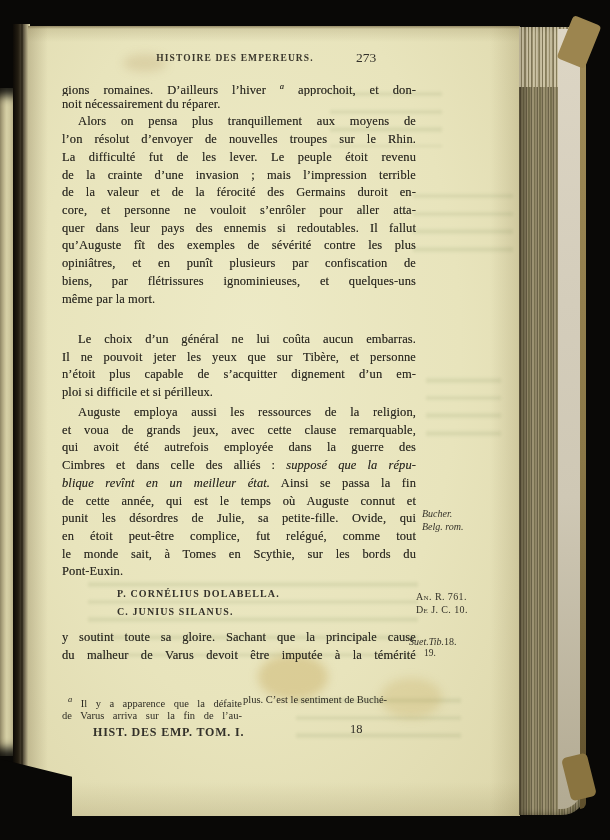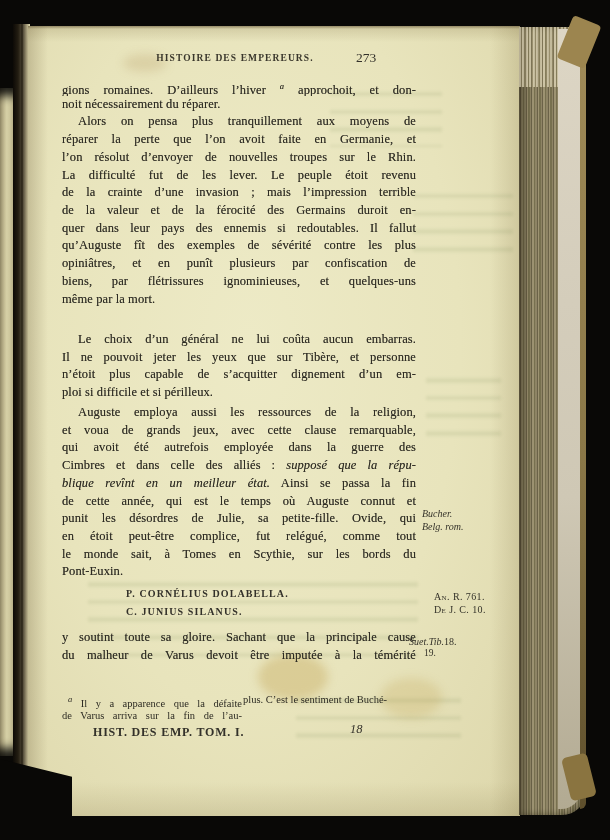--- a/index.html
+++ b/index.html
@@ -64,41 +64,41 @@
 
   .tblock{position:absolute;left:34px;width:354px;}
   .b-a{top:52px}.b-b{top:305px}.b-c{top:378px}.b-d{top:603px}
   .line{height:17.72px;line-height:17.72px;font-size:12.5px;letter-spacing:.1px;
     overflow:hidden;text-align:left;text-shadow:0 0 .5px rgba(46,44,36,.55);}
   .line.just{text-align:justify;text-align-last:justify;}
   .line.ind{text-indent:16px;}
   .it{font-style:italic;}
   .sup{font-size:8.5px;font-style:italic;vertical-align:5px;}
 
-  .consuls{position:absolute;left:89px;top:559px;margin-left:9px;}
+  .consuls{position:absolute;left:89px;top:559px;}
   .consul-line{line-height:18.2px;font-size:10px;letter-spacing:1.1px;font-weight:bold;color:#33312a;}
 
   .mnote{position:absolute;font-size:10px;color:#35332a;}
   .n-bucher{left:394px;top:481px;line-height:13.2px;}
-  .n-year{left:406px;top:565px;line-height:12.6px;letter-spacing:.4px;}
+  .n-year{left:388px;top:565px;line-height:12.6px;letter-spacing:.4px;}
   .sc{font-variant:small-caps;}
   .n-suet{left:381px;top:610px;}
   .n-cont{left:396px;top:622px;font-size:9.5px;}
 
   .footnote{position:absolute;top:668px;left:34px;width:370px;font-size:10.5px;}
   .fcol{position:absolute;top:0;}
   .fcol1{left:0;width:180px;}
   .fcol2{left:181px;width:200px;}
   .fline{line-height:11.9px;}
   .fcol1 .fline{text-align:justify;text-align-last:justify;}
   .fline.findent{text-indent:6px;}
 
   .sig-title{position:absolute;left:65px;top:699px;font-size:12px;letter-spacing:.8px;
     font-weight:bold;color:#33312a;}
-  .sheet-num{position:absolute;left:322px;top:696px;font-size:12.5px;color:#33312a;font-style:italic;}
+  .sheet-num{position:absolute;left:322px;top:696px;font-size:12.5px;color:#33312a;}
 </style>
 </head>
 <body>
 
 <div class="stage">
 
   <div class="facing-edge"></div>
   <div class="gutter"></div>
 
   <div class="page">
@@ -113,25 +113,25 @@
 
     <div class="header-row">
       <div class="running-title">HISTOIRE DES EMPEREURS.</div>
       <div class="folio">273</div>
     </div>
 
     <div class="tblock b-a">
         <div class="line just"><span>gions romaines. D’ailleurs l’hiver </span><span class="sup">a</span><span> approchoit, et don-</span></div>
         <div class="line"><span>noit nécessairement du réparer.</span></div>
         <div class="line just ind"><span>Alors on pensa plus tranquillement aux moyens de</span></div>
-        <div class="line just"><span>réparer la perte que l’on avoit faite en Germanie, et</span></div>
         <div class="line just"><span>l’on résolut d’envoyer de nouvelles troupes sur le Rhin.</span></div>
         <div class="line just"><span>La difficulté fut de les lever. Le peuple étoit revenu</span></div>
         <div class="line just"><span>de la crainte d’une invasion ; mais l’impression terrible</span></div>
         <div class="line just"><span>de la valeur et de la férocité des Germains duroit en-</span></div>
+        <div class="line just"><span>core, et personne ne vouloit s’enrôler pour aller atta-</span></div>
         <div class="line just"><span>quer dans leur pays des ennemis si redoutables. Il fallut</span></div>
         <div class="line just"><span>qu’Auguste fît des exemples de sévérité contre les plus</span></div>
         <div class="line just"><span>opiniâtres, et en punît plusieurs par confiscation de</span></div>
         <div class="line just"><span>biens, par flétrissures ignominieuses, et quelques-uns</span></div>
         <div class="line"><span>même par la mort.</span></div>
       </div>
     <div class="tblock b-b">
         <div class="line just ind"><span>Le choix d’un général ne lui coûta aucun embarras.</span></div>
         <div class="line just"><span>Il ne pouvoit jeter les yeux que sur Tibère, et personne</span></div>
         <div class="line just"><span>n’étoit plus capable de s’acquitter dignement d’un em-</span></div>

